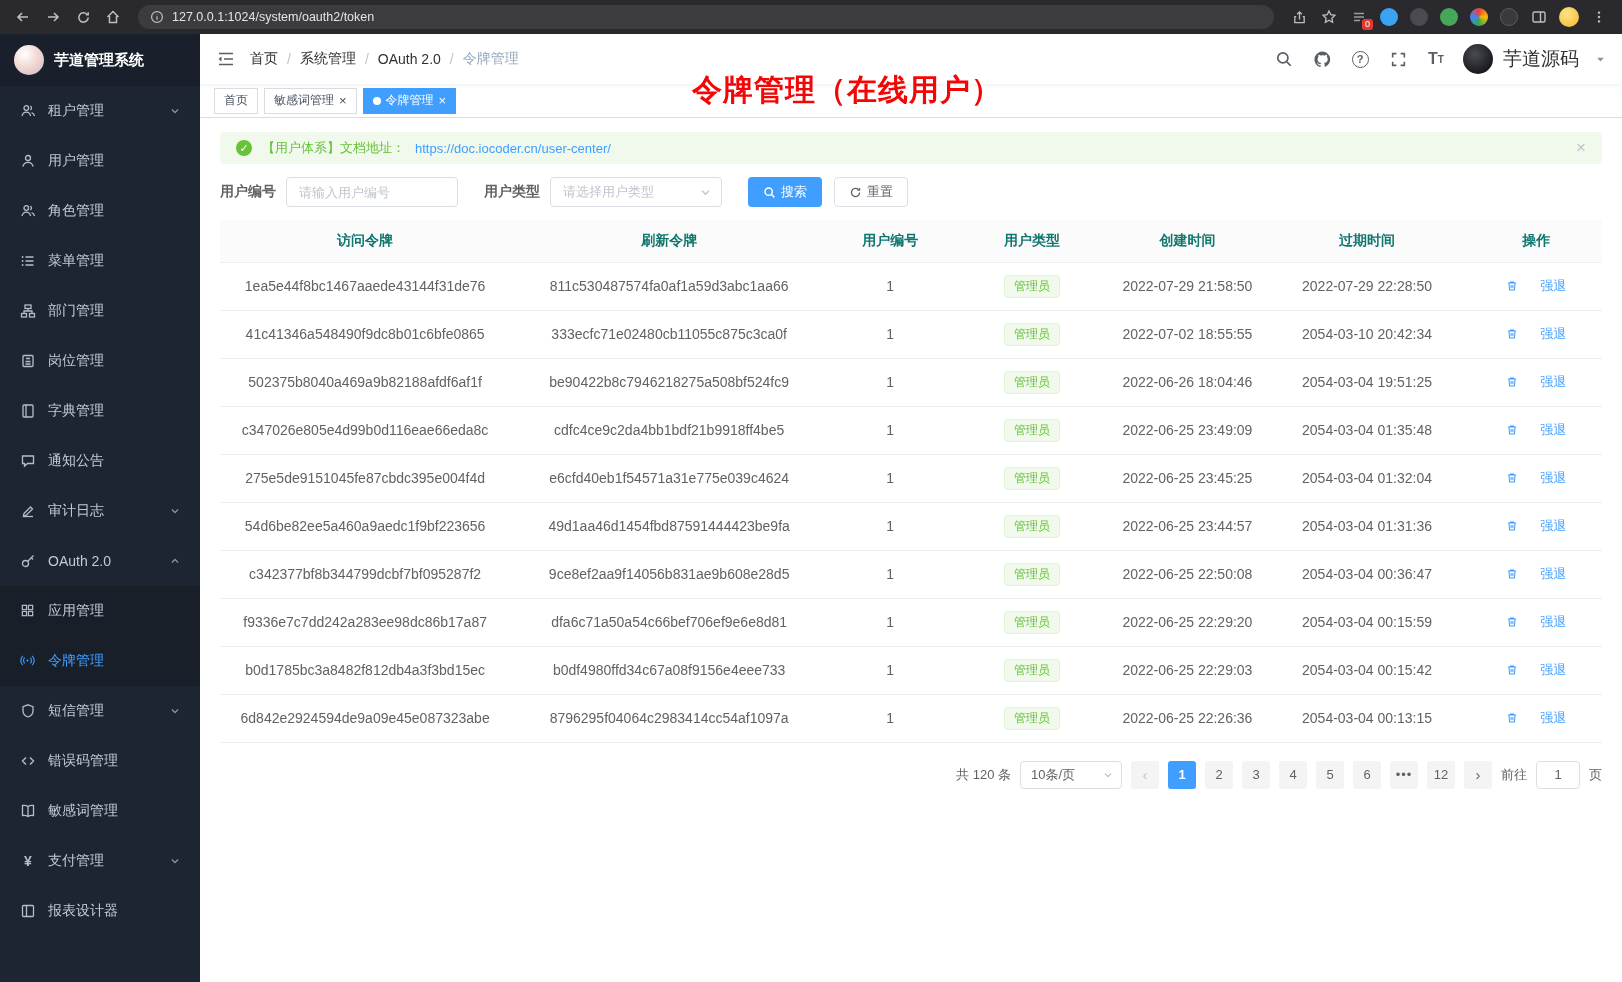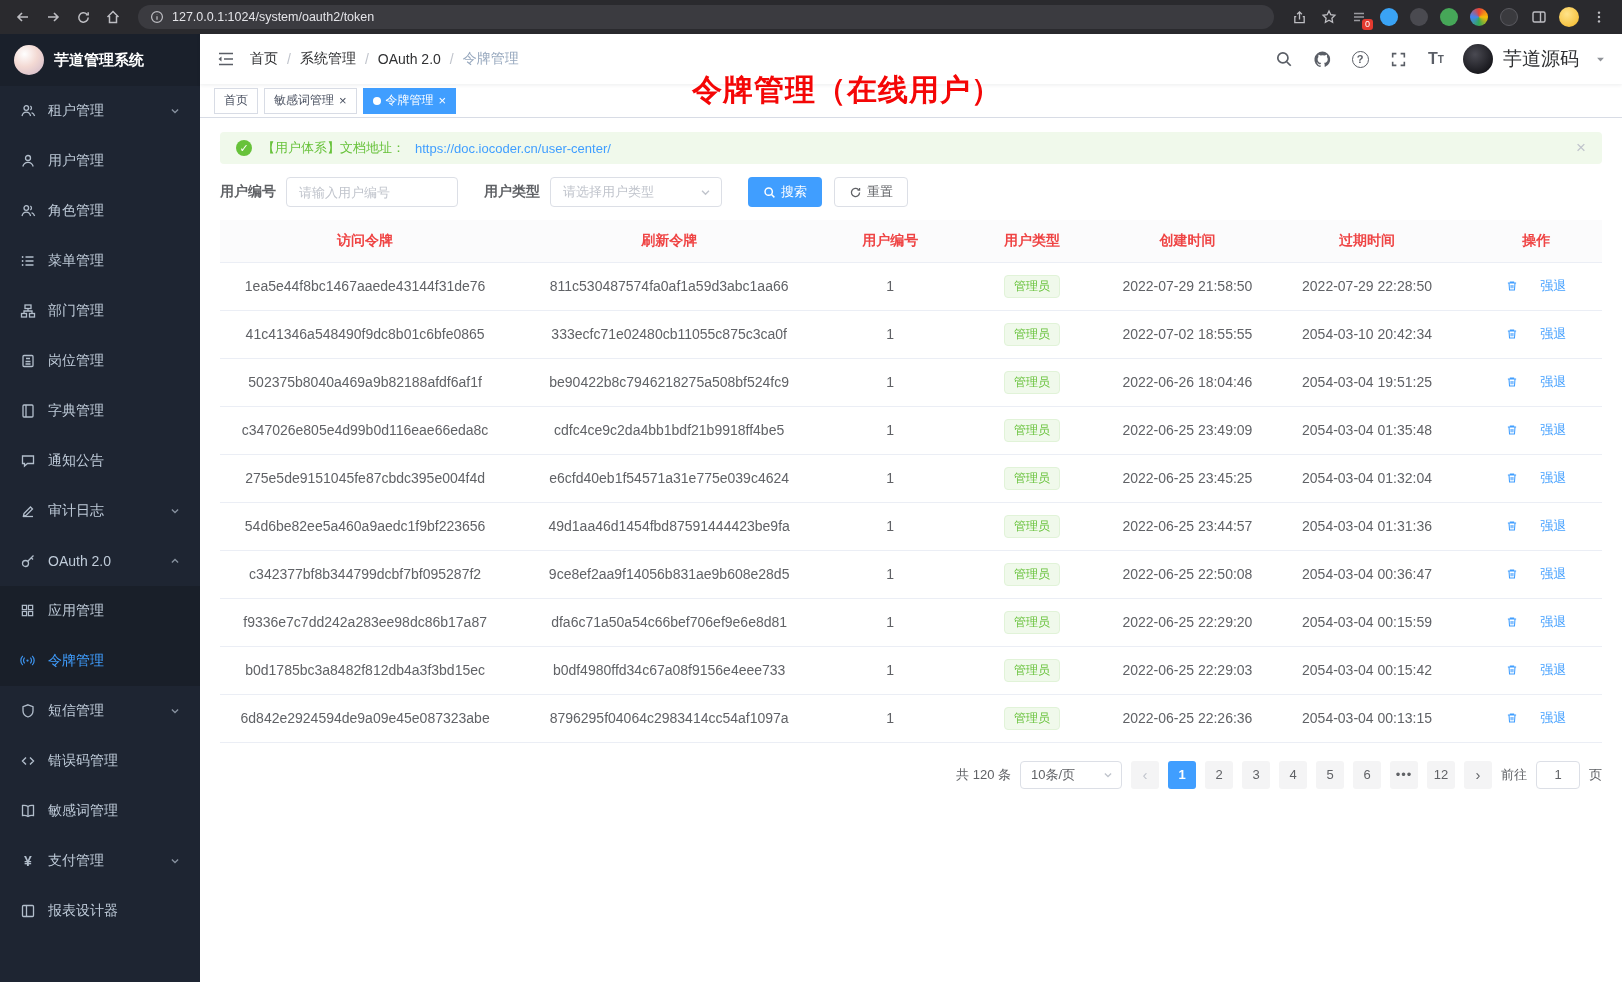--- a/index.html
+++ b/index.html
@@ -64,21 +64,21 @@
   .filter { display:flex; align-items:center; margin-bottom:13px; }
   .f-label { font-weight:700; color:#606266; font-size:14px; margin-right:10px; }
   .f-input { width:172px; height:30px; border:1px solid #dcdfe6; border-radius:4px; padding:0 12px; font-size:13px; color:#606266; outline:none; margin-right:26px; font-family:inherit; }
   .f-input::placeholder { color:#c0c4cc; }
   .f-select { width:172px; height:30px; border:1px solid #dcdfe6; border-radius:4px; padding:0 10px 0 12px; font-size:13px; color:#c0c4cc; display:flex; align-items:center; justify-content:space-between; margin-right:26px; cursor:pointer; }
   .btn { height:30px; border-radius:4px; font-size:13px; display:inline-flex; align-items:center; gap:5px; padding:0 14px; cursor:pointer; border:1px solid transparent; font-family:inherit; }
   .btn-primary { background:#409eff; color:#fff; }
   .btn-plain { background:#fff; border-color:#dcdfe6; color:#606266; margin-left:12px; }
 
   table.grid { width:100%; border-collapse:collapse; table-layout:fixed; }
-  .grid th { height:42px; font-size:14px; font-weight:700; color:#ef4444; background:#fbfbfc; border-bottom:1px solid #ebeef5; text-align:center; }
+  .grid th { height:42px; font-size:14px; font-weight:700; color:#0f766e; background:#fbfbfc; border-bottom:1px solid #ebeef5; text-align:center; }
   .grid td { height:48px; font-size:14px; color:#606266; text-align:center; border-bottom:1px solid #ebeef5; white-space:nowrap; overflow:hidden; }
   .tag { display:inline-block; padding:2px 9px; font-size:12px; line-height:17px; color:#67c23a; background:#f0f9eb; border:1px solid #e1f3d8; border-radius:4px; }
   .action-link { color:#409eff; font-size:13px; display:inline-flex; align-items:center; gap:22px; cursor:pointer; text-decoration:none; }
 
   .pagination { display:flex; align-items:center; justify-content:flex-end; gap:9px; margin-top:18px; font-size:13px; color:#606266; }
   .pg-select { width:102px; height:28px; border:1px solid #dcdfe6; border-radius:4px; display:flex; align-items:center; justify-content:space-between; padding:0 8px 0 10px; cursor:pointer; color:#606266; }
   .pg-btn { min-width:28px; height:28px; padding:0 4px; background:#f4f4f5; border-radius:3px; display:inline-flex; align-items:center; justify-content:center; color:#606266; cursor:pointer; font-size:13px; }
   .pg-btn.arrow { color:#c0c4cc; font-size:15px; }
   .pg-btn.active { background:#409eff; color:#fff; font-weight:700; }
   .pg-more { letter-spacing:1px; color:#606266; }

